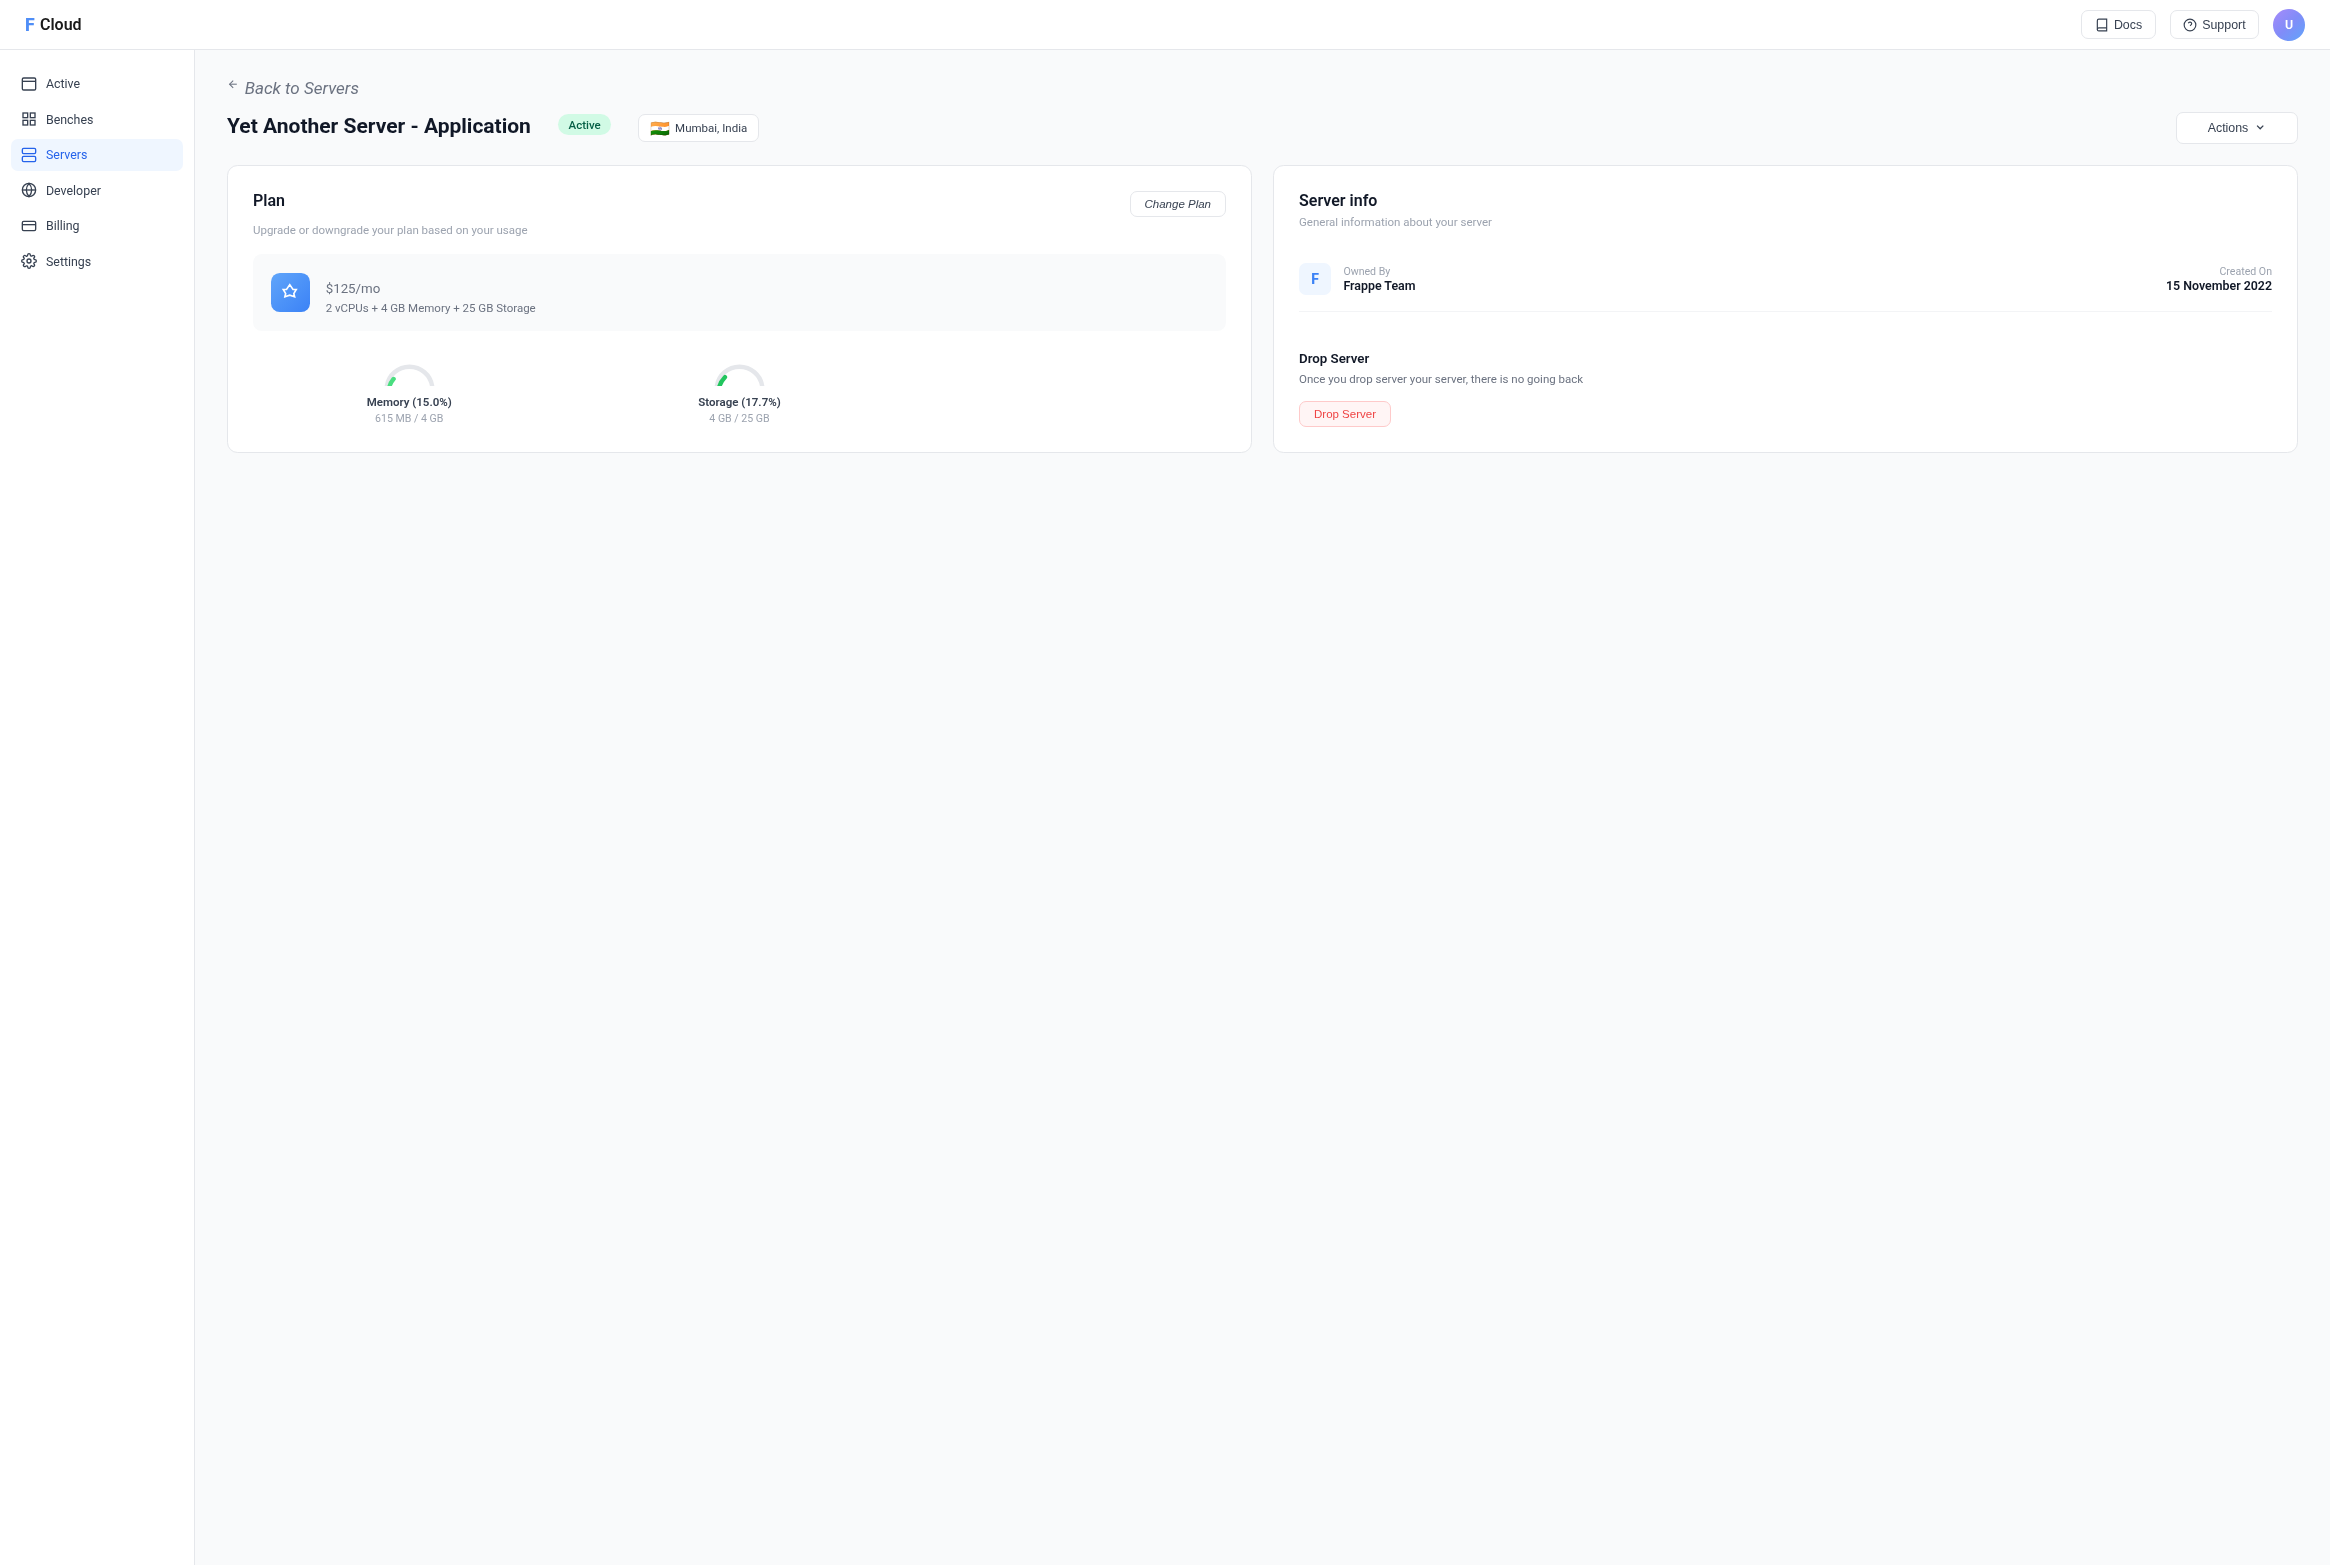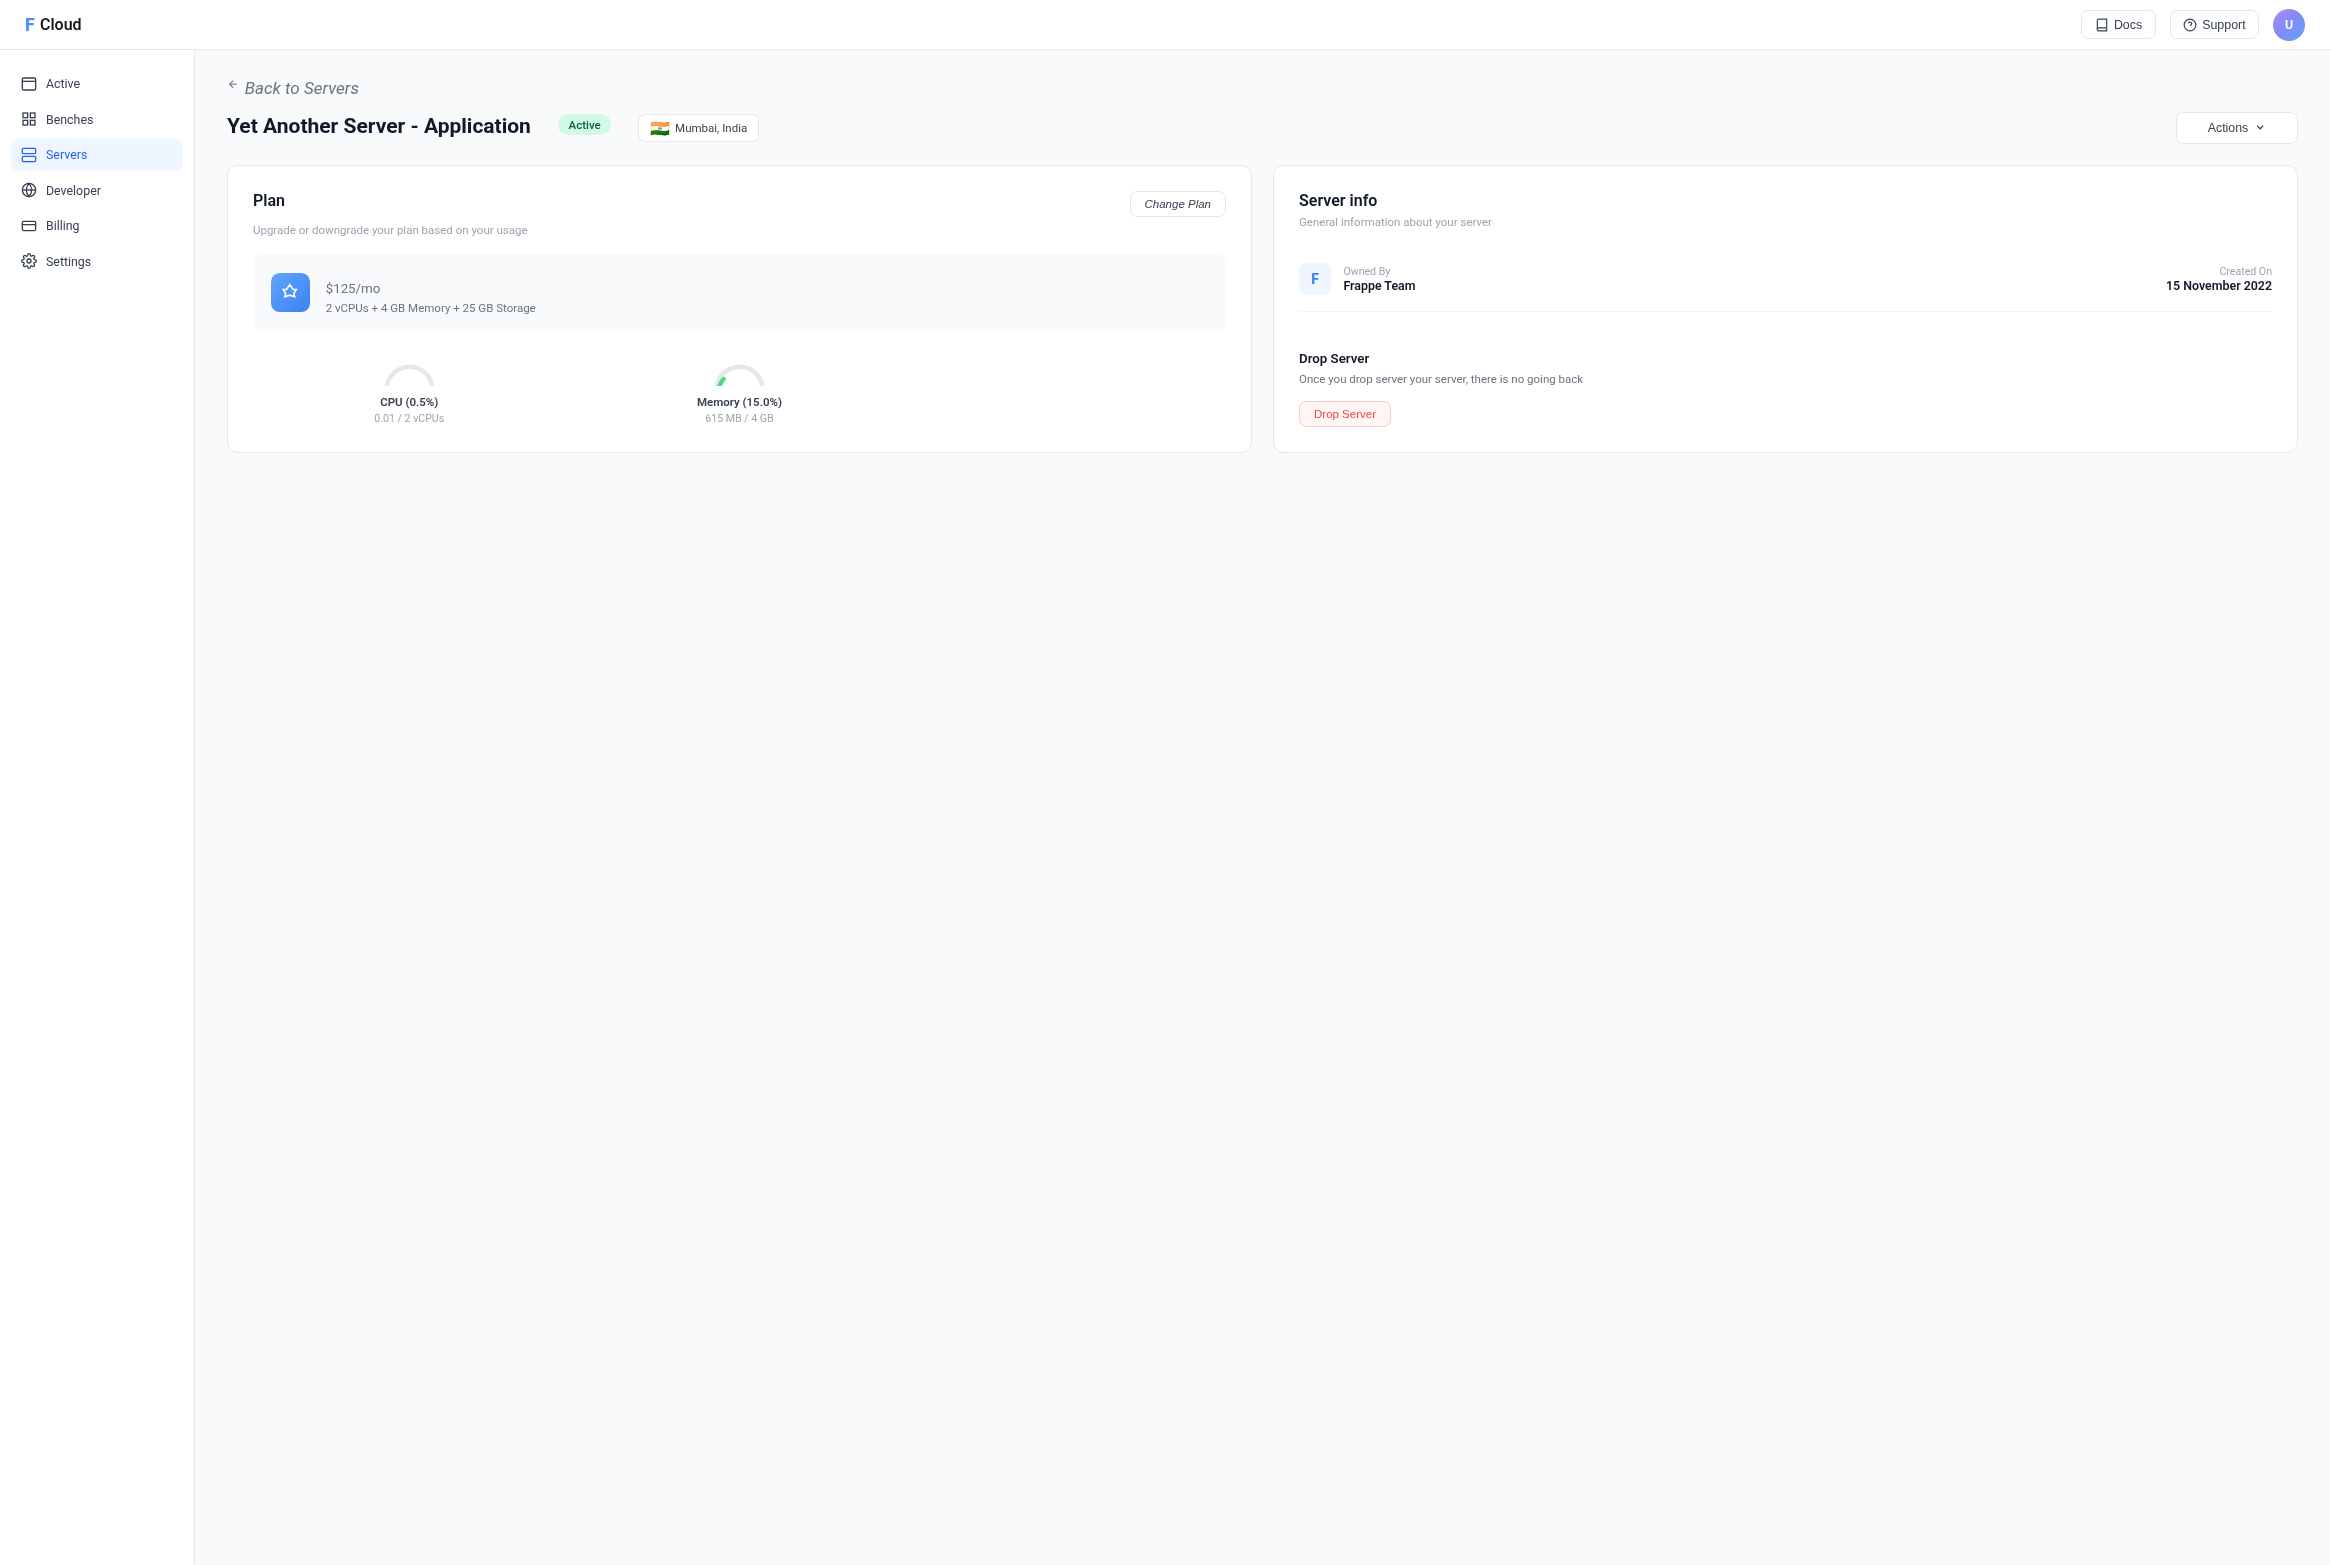--- a/index.html
+++ b/index.html
@@ -516,42 +516,42 @@
           <div>
             <div class="plan-price">
               <span>$125</span><span>/mo</span>
             </div>
             <div class="plan-specs">2 vCPUs + 4 GB Memory + 25 GB Storage</div>
           </div>
         </div>
 
         <div class="usage-meters">
 
-          <div class="usage-meter">
-            <div class="arc-container">
-              <svg class="arc-svg" viewBox="0 0 60 60">
-                <path d="M8 52 A 26 26 0 1 1 52 52" fill="none" stroke="#e5e7eb" stroke-width="5" stroke-linecap="round"></path>
-                <path d="M8 52 A 26 26 0 0 1 9.2 50.8" fill="none" stroke="#d1d5db" stroke-width="5" stroke-linecap="round"></path>
-              </svg>
-            </div>
-            <div class="usage-label">CPU (0.5%)</div>
-            <div class="usage-sub">0.01 / 2 vCPUs</div>
-          </div>
 
           <div class="usage-meter">
             <div class="arc-container">
               <svg class="arc-svg" viewBox="0 0 60 60">
                 <path d="M8 52 A 26 26 0 1 1 52 52" fill="none" stroke="#e5e7eb" stroke-width="5" stroke-linecap="round"></path>
                 <path d="M8 52 A 26 26 0 0 1 12 26" fill="none" stroke="#4ade80" stroke-width="5" stroke-linecap="round"></path>
               </svg>
             </div>
             <div class="usage-label">Memory (15.0%)</div>
             <div class="usage-sub">615 MB / 4 GB</div>
           </div>
 
+          <div class="usage-meter">
+            <div class="arc-container">
+              <svg class="arc-svg" viewBox="0 0 60 60">
+                <path d="M8 52 A 26 26 0 1 1 52 52" fill="none" stroke="#e5e7eb" stroke-width="5" stroke-linecap="round"></path>
+                <path d="M8 52 A 26 26 0 0 1 13.5 24" fill="none" stroke="#22c55e" stroke-width="5" stroke-linecap="round"></path>
+              </svg>
+            </div>
+            <div class="usage-label">Storage (17.7%)</div>
+            <div class="usage-sub">4 GB / 25 GB</div>
+          </div>
         </div>
       </div>
 
       <div class="card">
         <div class="card-header">
           <span class="card-title">Server info</span>
         </div>
         <p class="card-subtitle">General information about your server</p>
 
         <div class="server-info-section">

